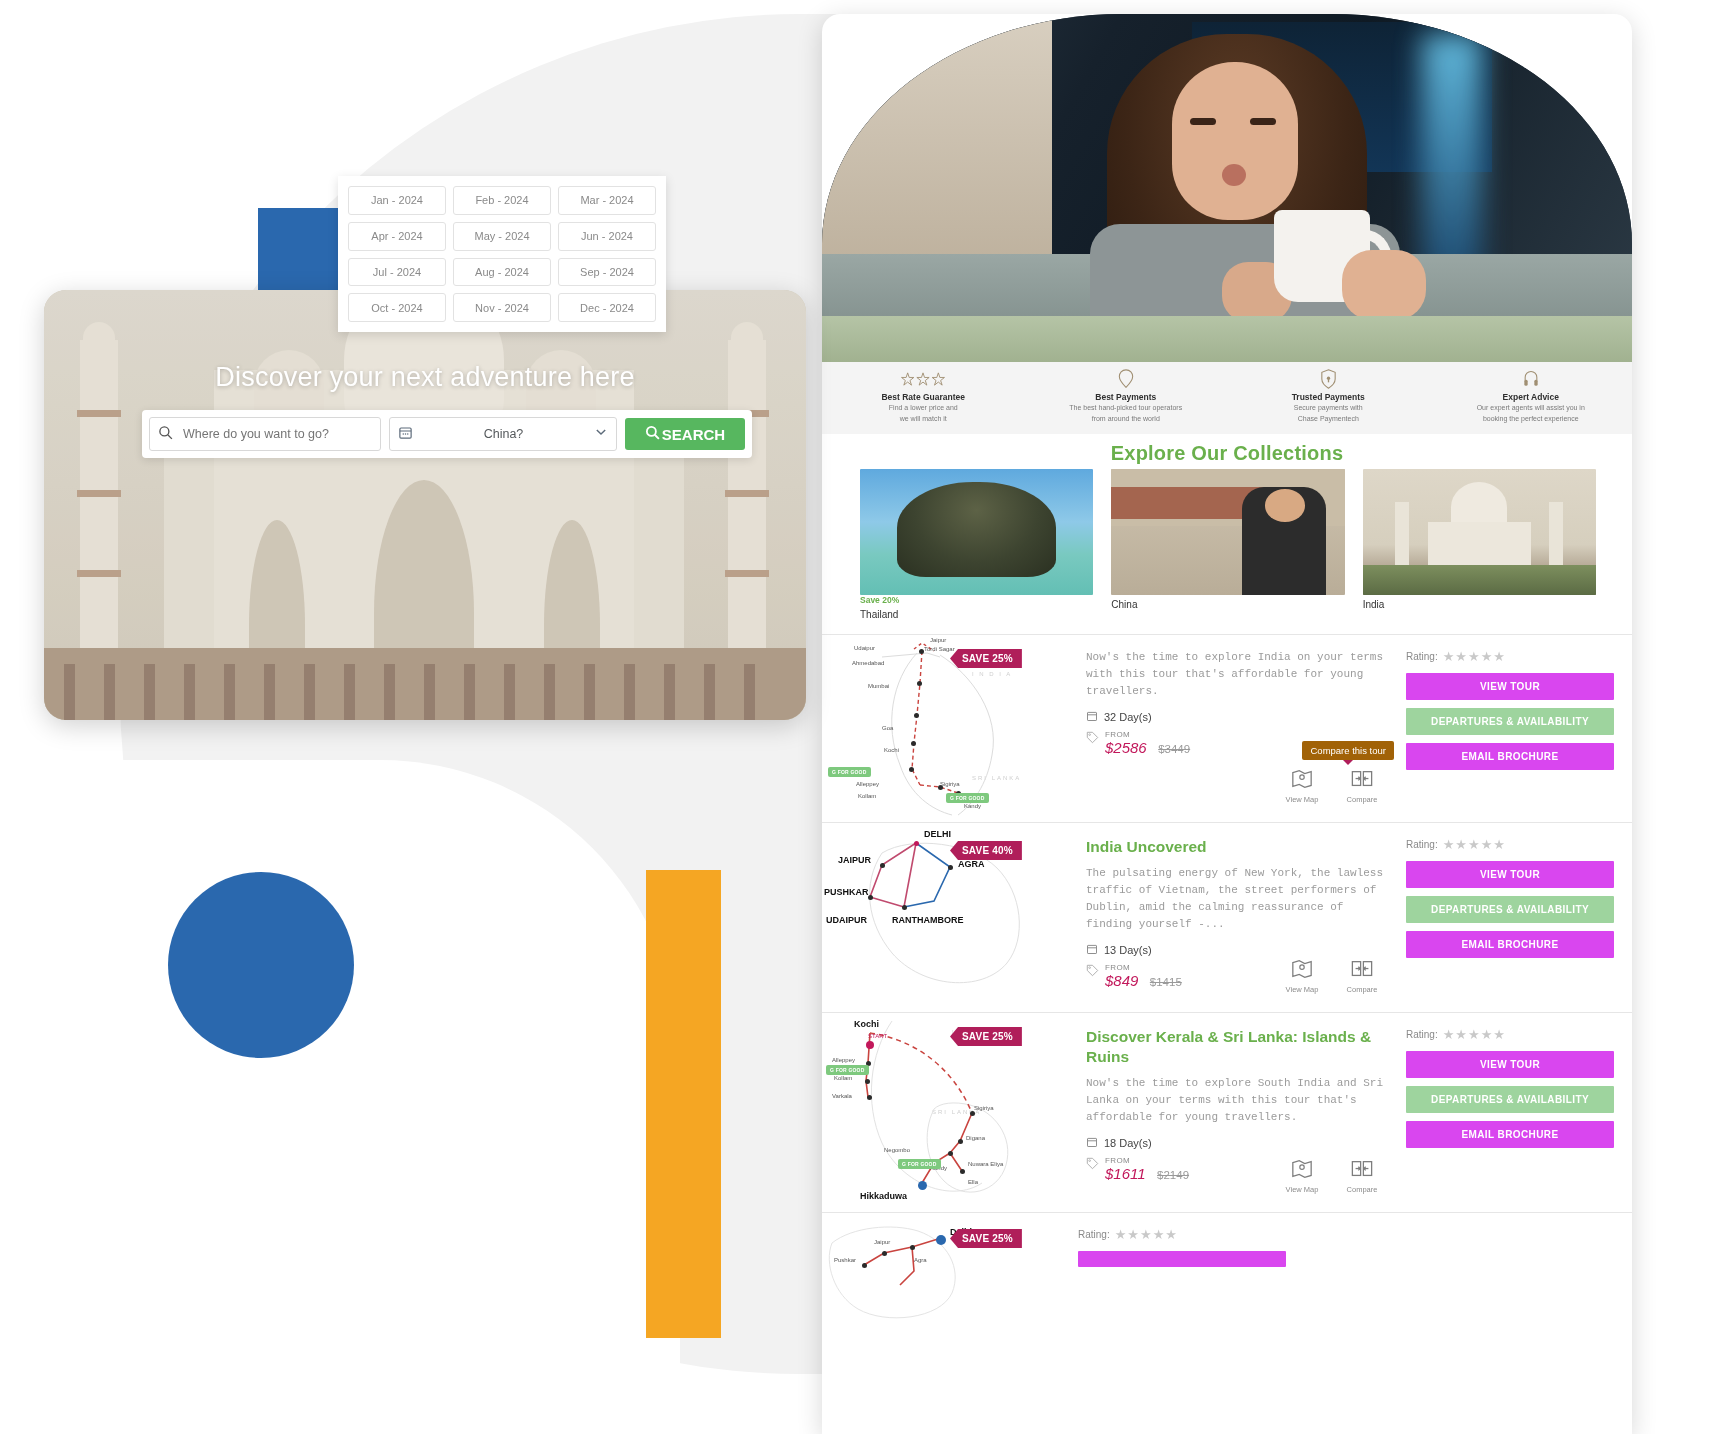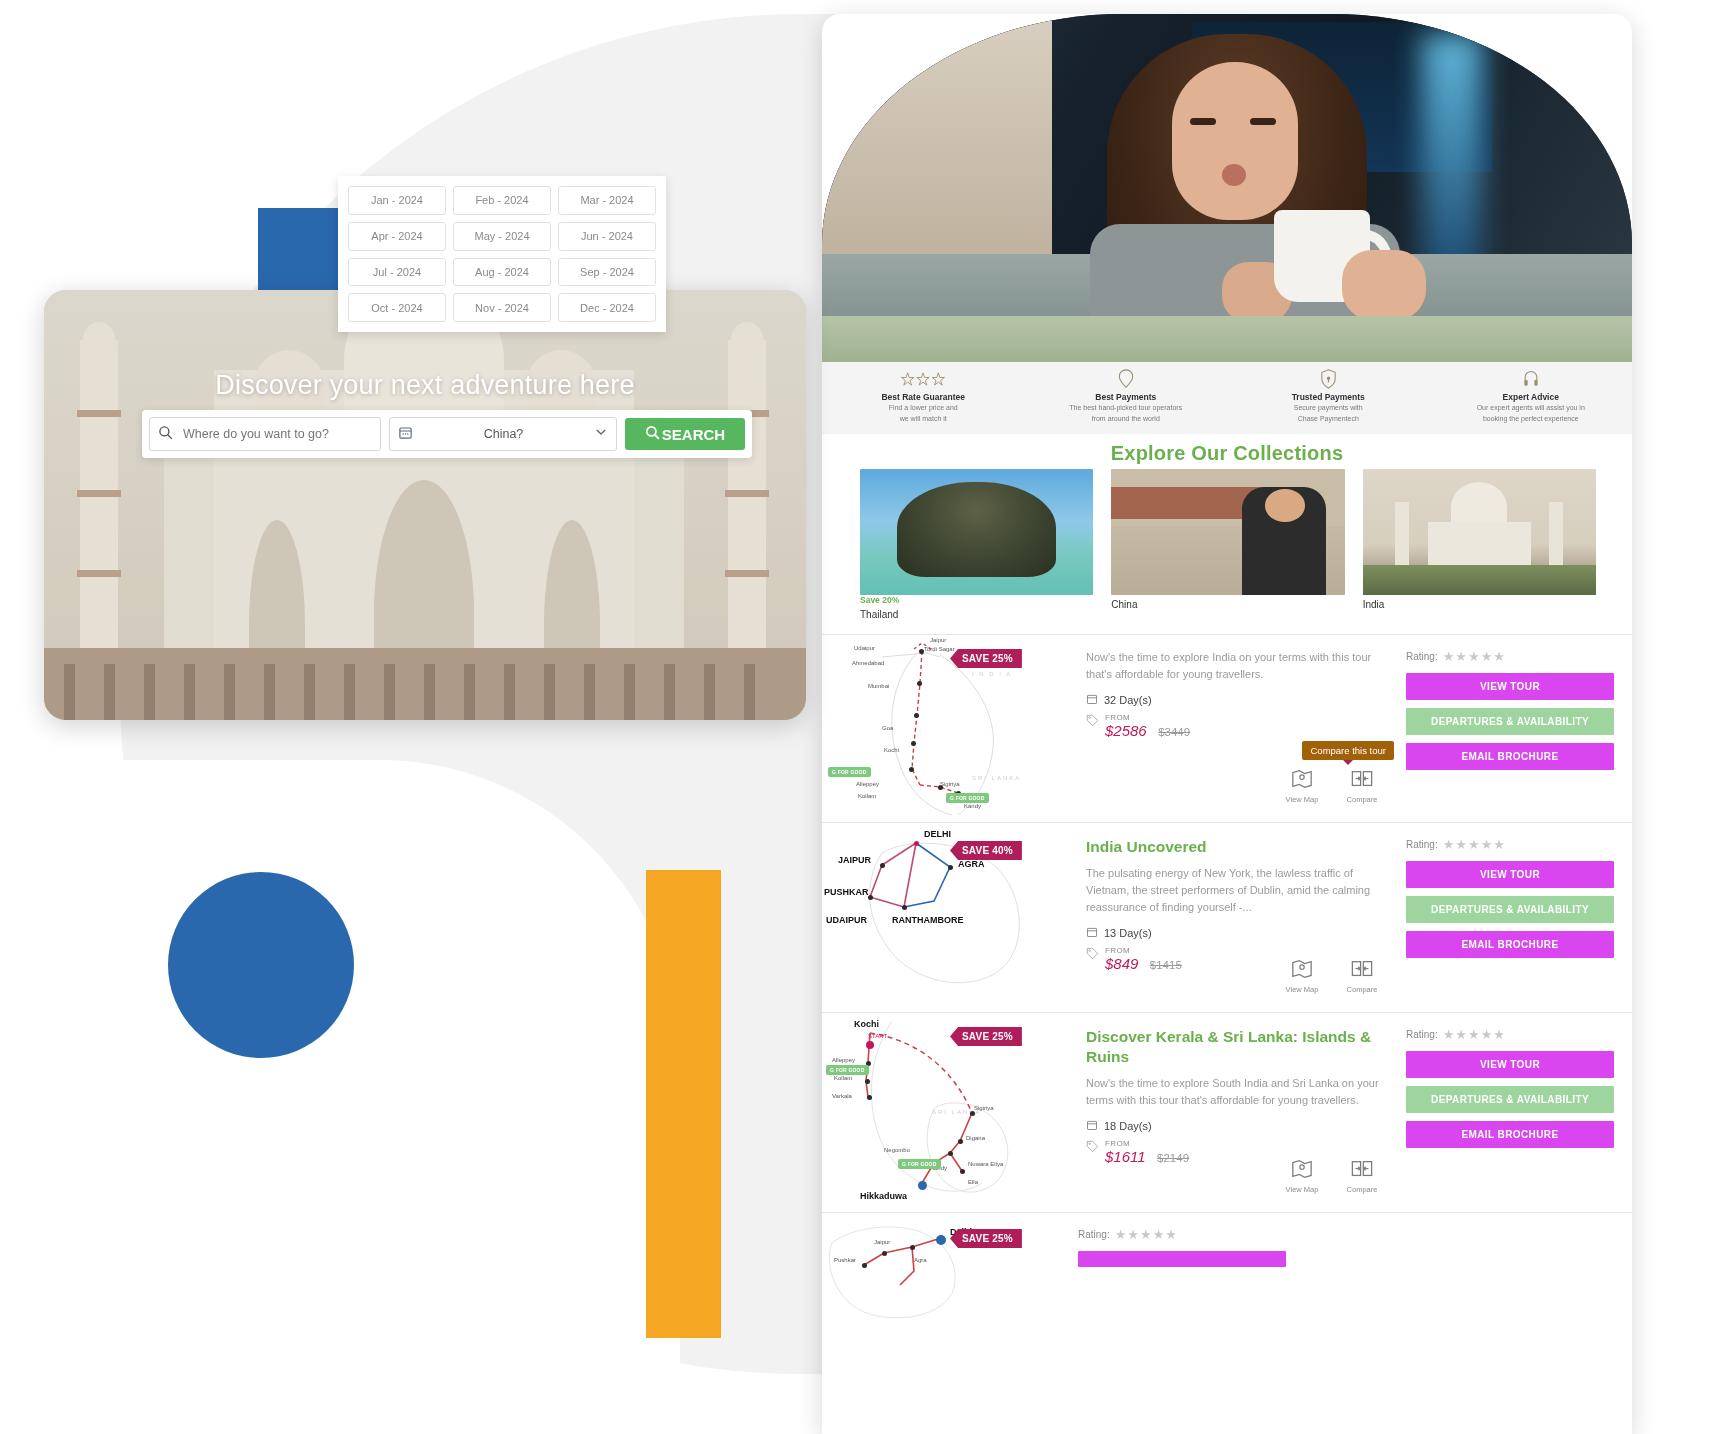--- a/index.html
+++ b/index.html
@@ -53,21 +53,21 @@
   .minaret{ position:absolute; top:50px; width:38px; height:330px; background:#e7e2d6; }
   .minaret:before{ content:""; position:absolute; left:3px; top:-18px; width:32px; height:22px;
                    background:#e7e2d6; border-radius:16px 16px 0 0; }
   .minaret .band{ position:absolute; left:-3px; width:44px; height:7px; background:#b79a82; }
   .taj-arch{ position:absolute; background:#cdc5b4; border-radius:50% 50% 0 0 / 70% 70% 0 0; }
   .taj-ground{ position:absolute; left:0; right:0; bottom:0; height:72px; background:#a9957f; }
   .taj-ground .pillar{ position:absolute; bottom:0; width:11px; height:56px; background:#8c7563; }
   #hero-overlay{ position:absolute; inset:0; background:rgba(215,209,195,.12); }
 
   #hero-title{
-    position:absolute; top:80px; left:0; right:0; text-align:center;
+    position:absolute; top:72px; left:0; right:0; text-align:center;
     color:#ffffff; font-size:27px; font-weight:400; letter-spacing:.2px;
     text-shadow:0 1px 4px rgba(0,0,0,.25);
   }
   #search-bar{
     position:absolute; left:98px; top:120px; width:610px; height:48px;
     background:#ffffff; border-radius:4px; display:flex; align-items:center;
     padding:7px; gap:8px; box-shadow:0 2px 8px rgba(0,0,0,.12);
   }
   #dest-field{
     flex:0 0 232px; height:34px; border:1px solid #d8d8d8; border-radius:3px;
@@ -199,21 +199,21 @@
   .tour-mid{ flex:1; padding:14px 12px 14px 14px; position:relative; }
   .tour-right{ flex:0 0 232px; padding:14px 18px 14px 6px; }
 
   .save-badge{
     position:absolute; left:128px; top:14px; z-index:5;
     background:#b01e5a; color:#fff; font-size:10px; font-weight:bold;
     padding:4px 9px 4px 12px; letter-spacing:.2px;
     clip-path: polygon(8px 0, 100% 0, 100% 100%, 8px 100%, 0 50%);
   }
   .tour-title{ font-size:15.5px; font-weight:bold; color:#6ab04c; line-height:1.3; margin:0 0 8px 0; }
-  .tour-desc{ font-size:11px; color:#9b9b9b; line-height:1.55; margin:0 0 10px 0; max-width:300px; }
+  .tour-desc{ font-size:11px; color:#9b9b9b; line-height:1.55; margin:0 0 10px 0; max-width:300px;font-family:Liberation Mono, monospace; }
   .tour-meta{ display:flex; align-items:center; gap:6px; font-size:11px; color:#444; margin-bottom:6px; }
   .tour-from{ display:flex; align-items:flex-start; gap:6px; }
   .tour-from .fromlabel{ font-size:8px; color:#8a8a8a; letter-spacing:.4px; }
   .price-now{ font-size:15px; color:#c2185b; font-weight:normal;font-style:italic; }
   .price-was{ font-size:11.5px; color:#9a9a9a; text-decoration:line-through; margin-left:7px; }
 
   .tour-tools{
     position:absolute; right:16px; bottom:18px; display:flex; gap:16px; text-align:center;
   }
   .tool{ width:44px; }

